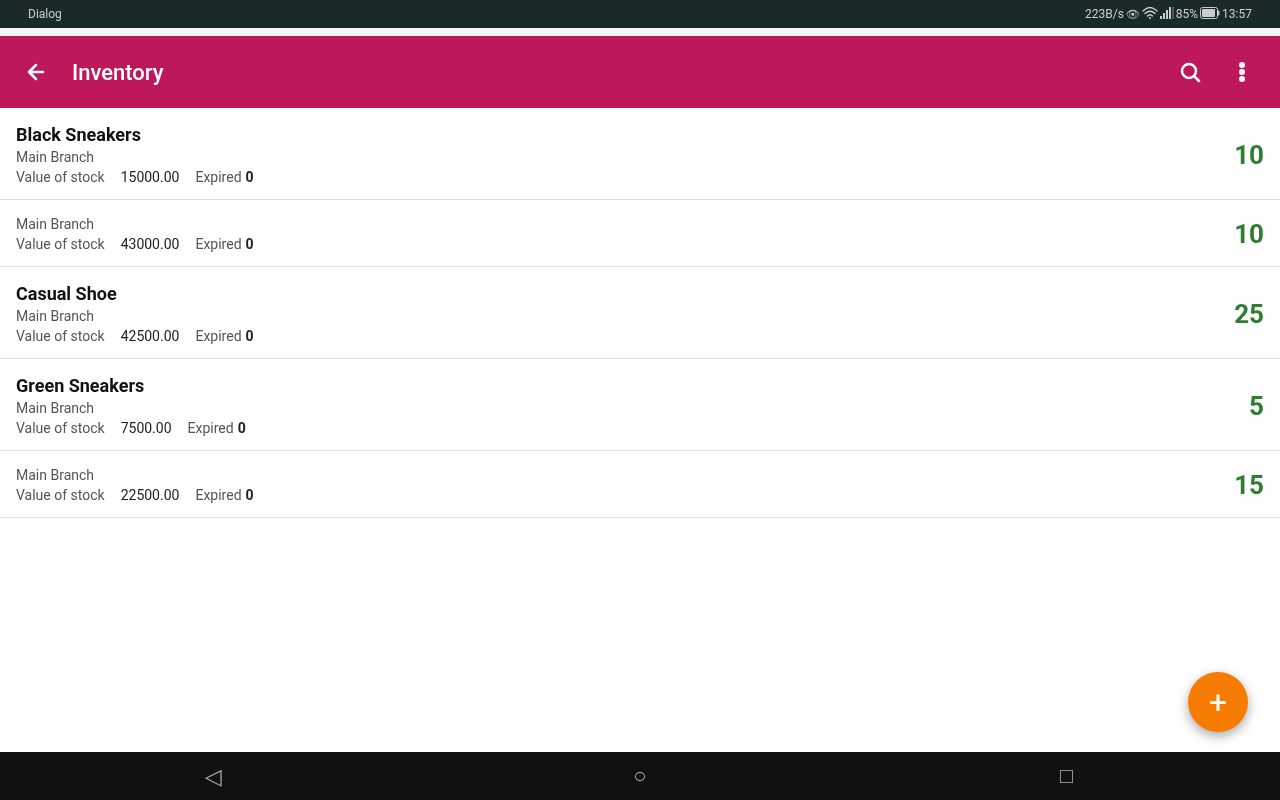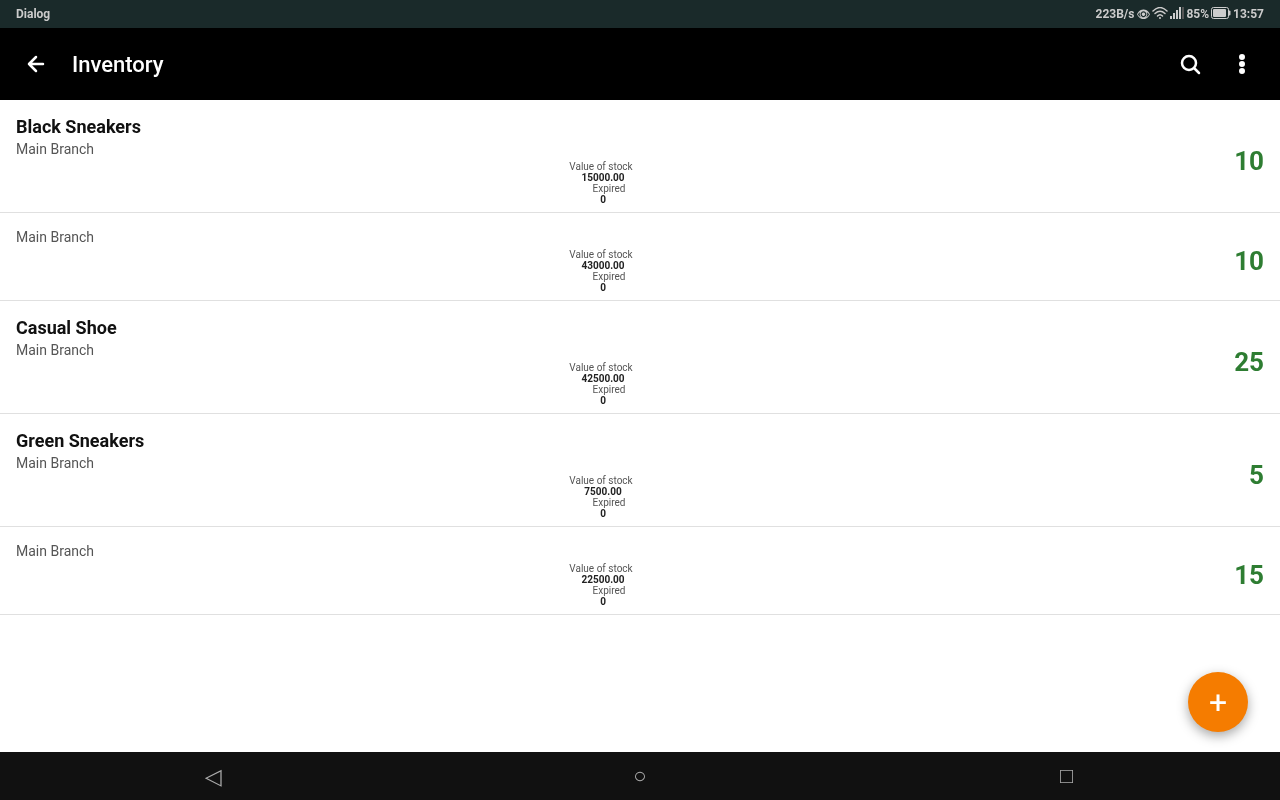--- a/index.html
+++ b/index.html
@@ -18,22 +18,21 @@
     }
 
     
     .status-bar {
       width: 100%;
       height: 28px;
       background: #1a2a2a;
       display: flex;
       align-items: center;
       justify-content: space-between;
-      padding: 0 16px;
-      font-weight: bold;
+      padding: 0 28px;
     }
 
     .status-bar-left {
       color: #ccc;
       font-size: 12px;
     }
 
     .status-bar-right {
       display: flex;
       align-items: center;
@@ -44,25 +43,26 @@
 
     .status-icon {
       font-size: 11px;
       color: #ccc;
     }
 
     
     .app-bar {
       width: 100%;
       height: 72px;
-      background: #000000;
+      background: #be185d;
       display: flex;
       align-items: center;
       padding: 0 16px;
       position: relative;
+      margin-top: 8px;
     }
 
     .app-bar-back {
       color: white;
       font-size: 24px;
       cursor: pointer;
       margin-right: 16px;
       display: flex;
       align-items: center;
       justify-content: center;
@@ -98,21 +98,21 @@
     
     .content {
       width: 100%;
       height: calc(800px - 28px - 72px - 48px);
       background: white;
       overflow-y: auto;
     }
 
     
     .inventory-item {
-      padding: 16px 16px 7px 16px;
+      padding: 16px 16px 14px 16px;
       border-bottom: 1px solid #e0e0e0;
       display: flex;
       align-items: center;
       justify-content: space-between;
       background: white;
       cursor: pointer;
       position: relative;
       gap: 28px;
     }
 
@@ -127,36 +127,35 @@
       margin-bottom: 4px;
     }
 
     .item-branch {
       font-size: 14px;
       color: #555;
       margin-bottom: 4px;
     }
 
     .item-details {
-      font-size: 10px;
+      font-size: 14px;
       color: #555;
       display: flex;
       align-items: center;
       gap: 0;
-      flex-direction: column;
     }
 
     .item-detail-label {
       color: #555;
     }
 
     .item-detail-value {
-      font-weight: 700;
+      font-weight: 400;
       color: #222;
-      margin-left: 4px;
+      margin-left: 16px;
     }
 
     .item-detail-expired-label {
       color: #555;
       margin-left: 16px;
     }
 
     .item-detail-expired-value {
       font-weight: 700;
       color: #222;

